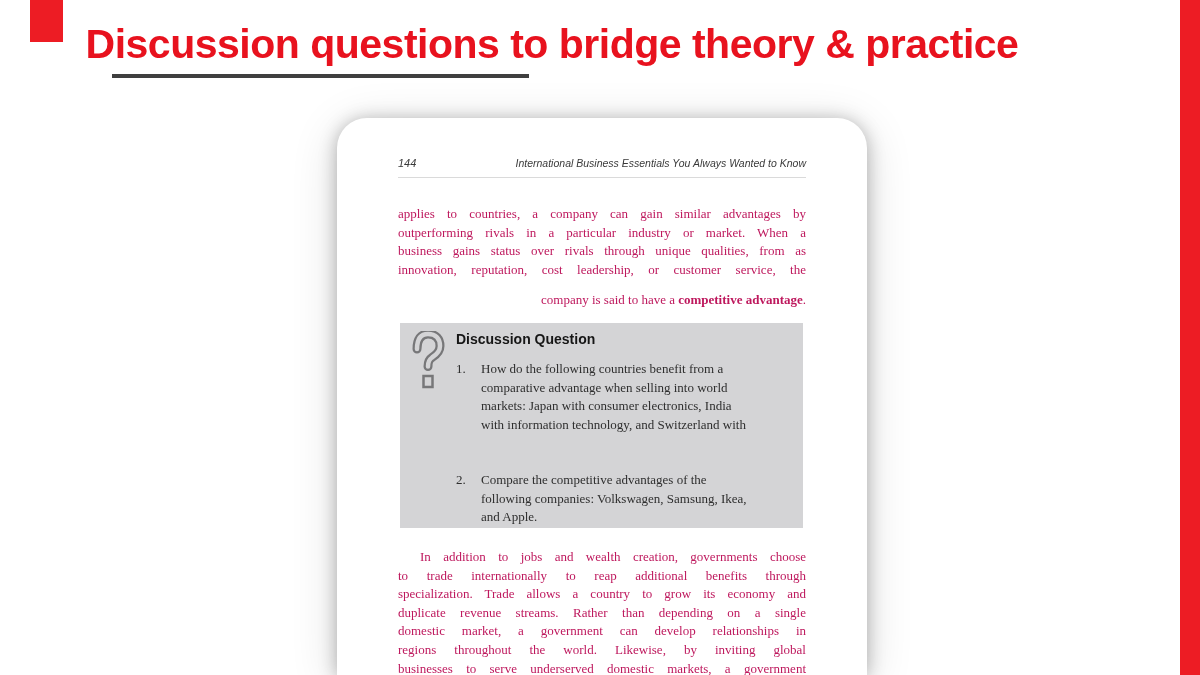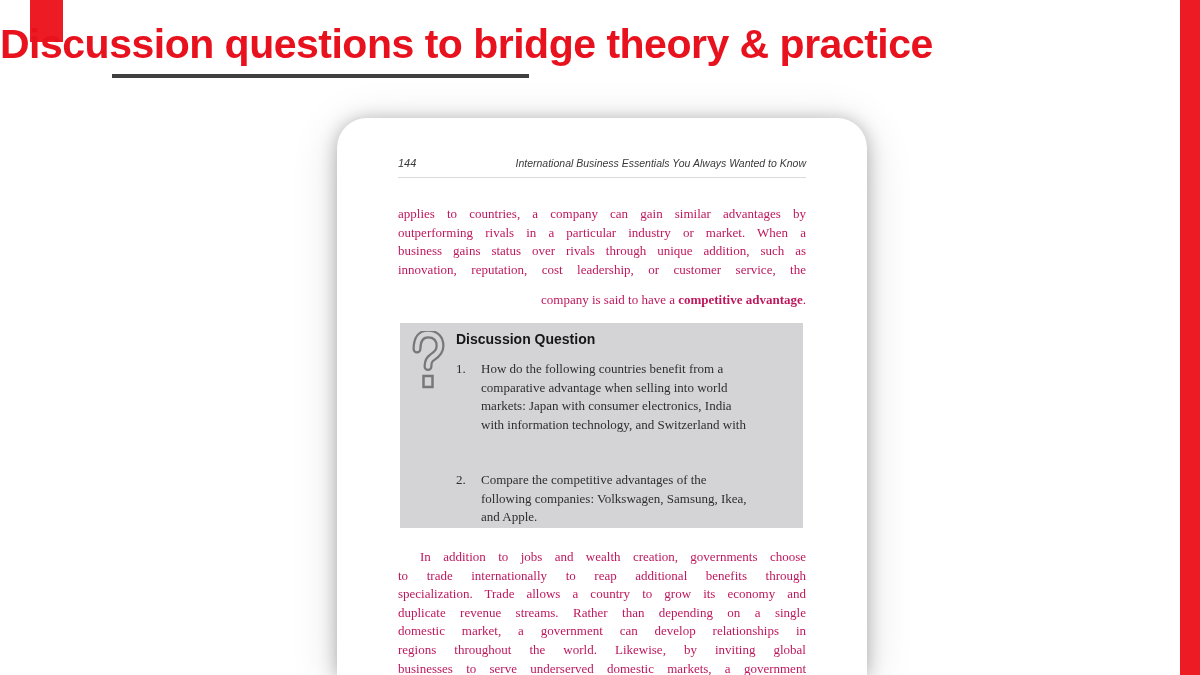--- a/index.html
+++ b/index.html
@@ -6,21 +6,21 @@
   body{
     width:1200px;height:675px;position:relative;overflow:hidden;
     background:#ffffff;
     font-family:"Liberation Sans",sans-serif;
   }
   
   .right-bar{position:absolute;top:0;right:0;width:20px;height:675px;background:#ED1C24;}
   .corner-accent{position:absolute;left:30px;top:0;width:33px;height:42px;background:#ED1C24;}
   
   .slide-title{
-    position:absolute;left:0;top:21px;width:1104px;text-align:left;
+    position:absolute;left:0;top:21px;width:1104px;text-align:center;
     font-size:41px;font-weight:bold;letter-spacing:-0.5px;color:#E8121E;
     white-space:nowrap;
   }
   .title-underline{position:absolute;left:112px;top:74px;width:417px;height:4px;background:#3F3F3F;}
   
   .page{
     position:absolute;left:337px;top:118px;width:530px;height:557px;
     background:#ffffff;border-radius:30px 30px 0 0;
     box-shadow:0 2px 18px rgba(0,0,0,0.28), 0 8px 48px rgba(0,0,0,0.14);
   }
@@ -71,21 +71,21 @@
 
   <div class="page-header">
     <span class="page-num">144</span>
     <span class="running-title">International Business Essentials You Always Wanted to Know</span>
   </div>
   <div class="header-rule"></div>
 
   <div class="para p1">
     <div class="jline">applies to countries, a company can gain similar advantages by</div>
     <div class="jline">outperforming rivals in a particular industry or market. When a</div>
-    <div class="jline">business gains status over rivals through unique addition, such as</div>
+    <div class="jline">business gains status over rivals through unique qualities, from as</div>
     <div class="jline">innovation, reputation, cost leadership, or customer service, the</div>
     <div class="lastline"><span>company is said to have a </span><span class="bold-term">competitive advantage</span><span>.</span></div>
   </div>
 
   <div class="dbox">
     <svg class="qicon" viewBox="0 0 40 62" xmlns="http://www.w3.org/2000/svg">
       <path d="M9 18 C9 8 13 3 20 3 C28 3 32 8 32 15 C32 21 28 24 24 26.5 C21 28.5 20 30.5 20 35.5" fill="none" stroke="#777779" stroke-width="9" stroke-linecap="round"></path>
       <path d="M9 18 C9 8 13 3 20 3 C28 3 32 8 32 15 C32 21 28 24 24 26.5 C21 28.5 20 30.5 20 35.5" fill="none" stroke="#D4D4D6" stroke-width="4.5" stroke-linecap="round"></path>
       <rect x="15.5" y="45" width="9" height="11" fill="#D4D4D6" stroke="#777779" stroke-width="2.5"></rect>
     </svg>

